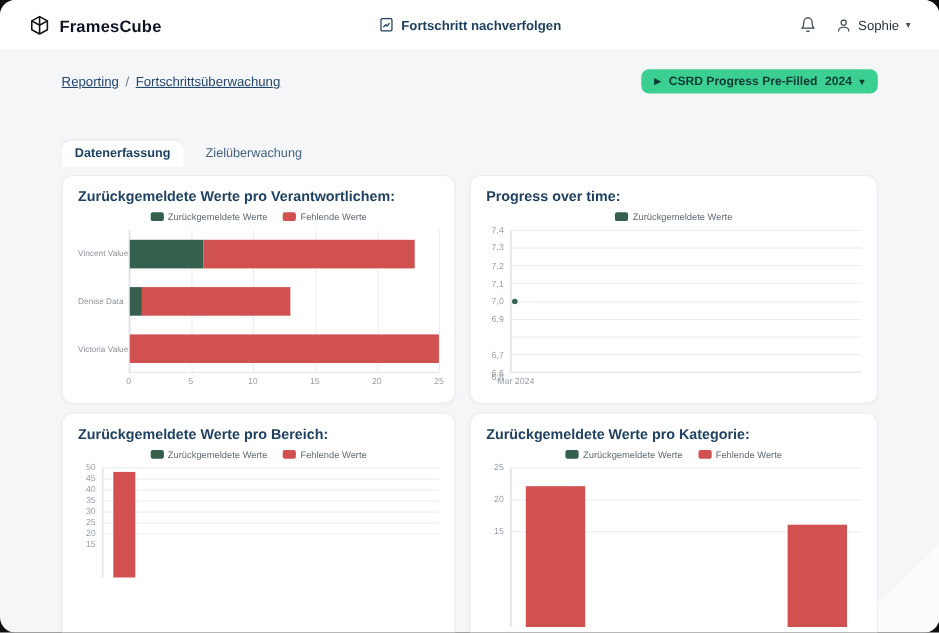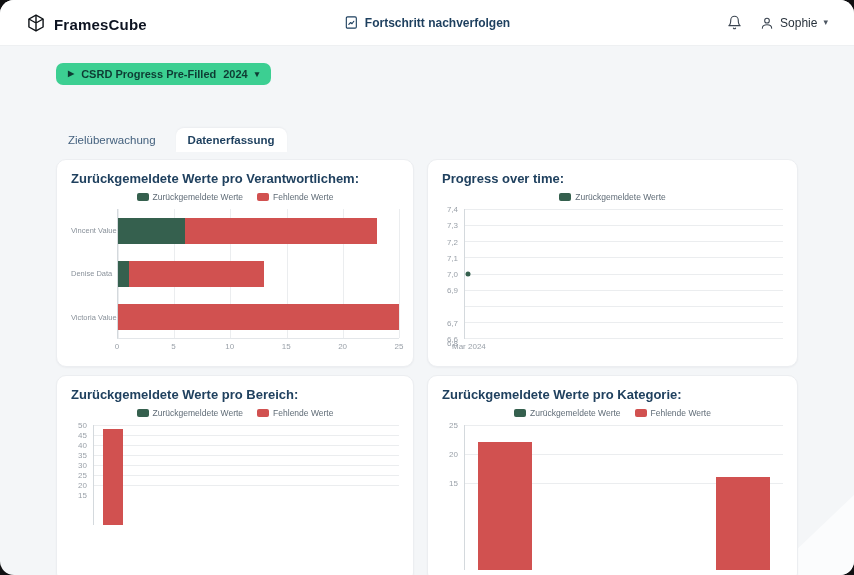--- a/index.html
+++ b/index.html
@@ -168,33 +168,38 @@
         </svg>
         <span>Sophie</span>
         <span class="caret">▾</span>
       </div>
     </div>
   </header>
 
   <div class="content">
 
     <div class="page-header">
+      <nav class="breadcrumb">
+        <a>Reporting</a>
+        <span>/</span>
+        <a>Fortschrittsüberwachung</a>
+      </nav>
       <div class="header-actions">
         <button class="btn-report">
           <span class="play">▶</span>
           <span>CSRD Progress Pre-Filled</span>
           <span>2024</span>
           <span class="caret">▾</span>
         </button>
       </div>
     </div>
 
     <div class="tabs">
+      <button class="tab active">Datenerfassung</button>
       <button class="tab">Zielüberwachung</button>
-      <button class="tab active">Datenerfassung</button>
     </div>
 
 
     <div class="row row-mid">
       <section class="card card-l">
         <h3>Zurückgemeldete Werte pro Verantwortlichem:</h3>
         <div class="legend">
             <span class="legend-item">
               <span class="swatch" style="background: rgb(53, 96, 78);"></span>
               <span>Zurückgemeldete Werte</span>

